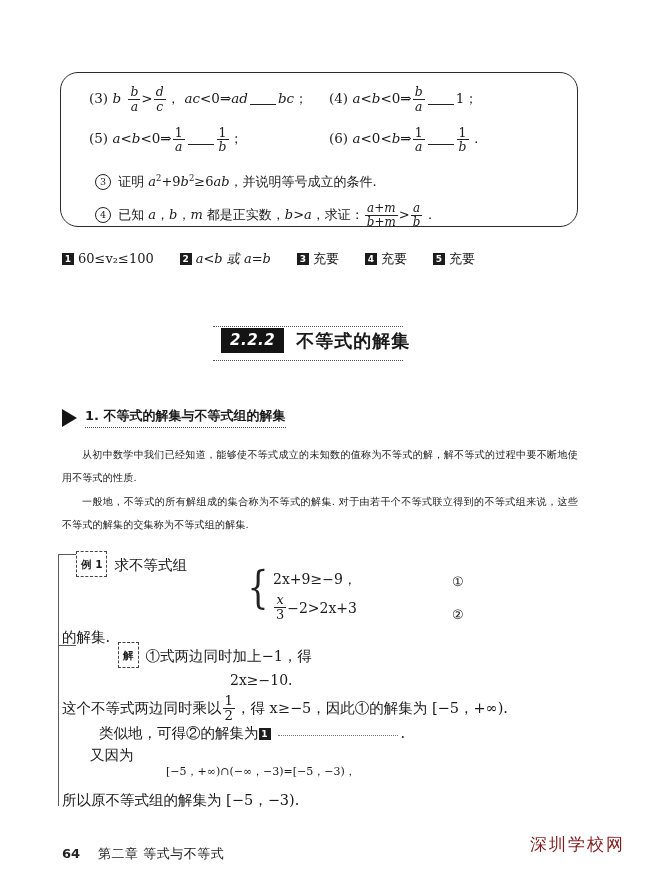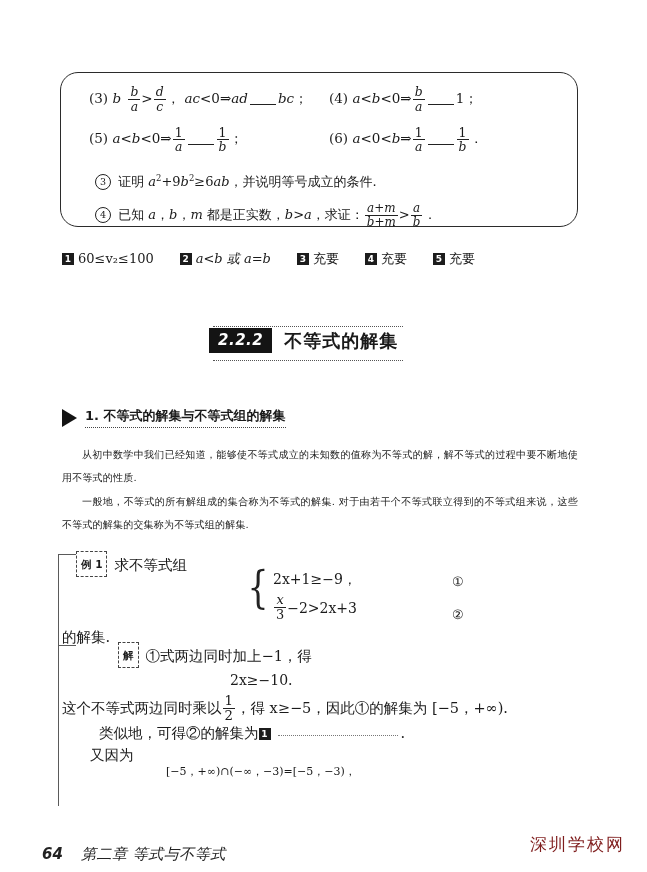--- a/index.html
+++ b/index.html
@@ -123,21 +123,21 @@
     height: 12px;
     line-height: 12px;
     text-align: center;
     margin-right: 4px;
     vertical-align: 1px;
   }
 
   
   .sec-title {
     position: absolute;
-    left: 209px;
+    left: 221px;
     top: 328px;
     display: flex;
     align-items: flex-end;
   }
   .sec-badge {
     background: #141414;
     color: #ffffff;
     font-family: "DejaVu Sans", "Liberation Sans", sans-serif;
     font-style: italic;
     font-weight: bold;
@@ -305,28 +305,27 @@
   .eq-center {
     position: absolute;
     left: 166px;
     top: 764px;
     font-size: 11px;
   }
 
   
   .footer {
     position: absolute;
-    left: 42px;
+    left: 62px;
     top: 845px;
     font-family: "DejaVu Sans", "Liberation Sans", sans-serif;
-    font-size: 15px;
+    font-size: 13px;
     color: #222;
     display: flex;
     align-items: baseline;
-    font-style: italic;
   }
   .pg-num { font-weight: bold; margin-right: 18px; }
   .chap { letter-spacing: 0.5px; }
   .watermark {
     position: absolute;
     right: 22px;
     top: 833px;
     font-family: "DejaVu Sans", "Liberation Sans", sans-serif;
     font-size: 17px;
     color: #7f1d1d;
@@ -420,21 +419,21 @@
   <div class="ex-tick-mid"></div>
 
   <div class="ex-line l-q">
     <span class="tag">例 1</span><span>求不等式组</span>
   </div>
 
   <div class="system">
     <span class="brace">{</span>
     <span class="sys-rows">
       <span class="sys-row">
-        <span>2x+1≥−9，</span>
+        <span>2x+9≥−9，</span>
       </span>
       <span class="sys-row">
         <span class="frac">
             <span class="num"><span class="ital">x</span></span>
             <span class="den">3</span>
           </span>
           <span>−2&gt;2x+3</span>
       </span>
     </span>
   </div>
@@ -454,20 +453,21 @@
   </div>
 
   <div class="ex-line l-sim">
     <span>类似地，可得②的解集为</span><span class="sq-num">1</span><span class="dot-blank"></span><span>.</span>
   </div>
 
   <div class="ex-line l-because">又因为</div>
 
   <div class="eq-center">[−5，+∞)∩(−∞，−3)=[−5，−3)，</div>
 
+  <div class="ex-line l-result">所以原不等式组的解集为 [−5，−3).</div>
 
   <div class="footer">
     <span class="pg-num">64</span>
     <span class="chap">第二章  等式与不等式</span>
   </div>
 
   <div class="watermark">深圳学校网</div>
 
 </div>
 

